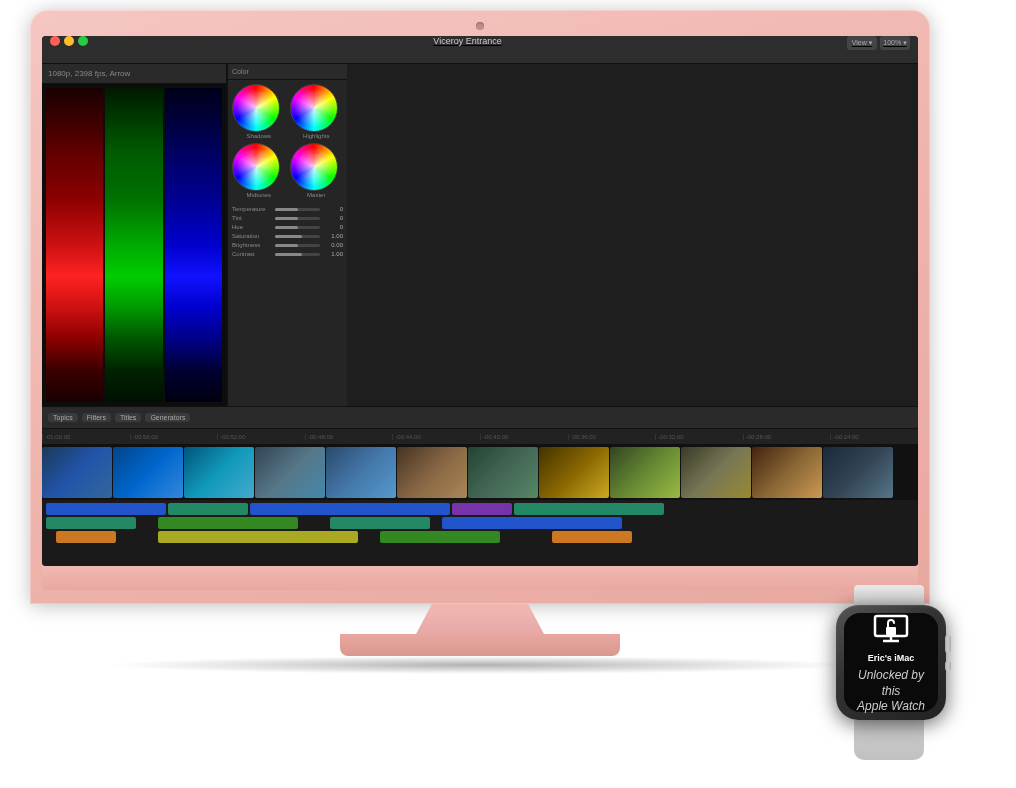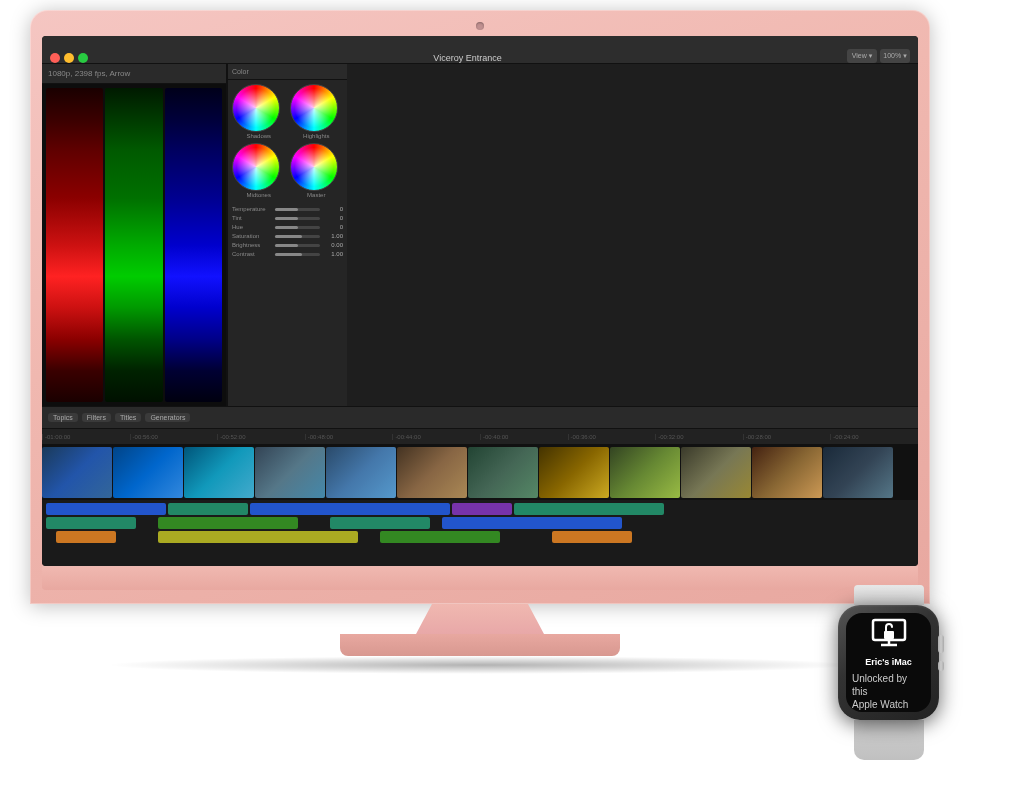--- a/index.html
+++ b/index.html
@@ -74,25 +74,26 @@
       background: #1e1e1e;
       display: flex;
       flex-direction: column;
     }
 
     
     .fcp-toolbar {
       background: #2d2d2d;
       height: 28px;
       display: flex;
-      align-items: flex-end;
+      align-items: flex-start;
       padding: 0 8px;
       gap: 4px;
       border-bottom: 1px solid #111;
       flex-shrink: 0;
+      text-decoration: underline;
     }
 
     .toolbar-btn {
       width: 10px;
       height: 10px;
       border-radius: 50%;
       background: #666;
     }
     .toolbar-btn.red { background: #ff5f57; }
     .toolbar-btn.yellow { background: #ffbd2e; }
@@ -554,21 +555,21 @@
     .watch-band-top {
       width: 70px;
       height: 20px;
       background: linear-gradient(to bottom, #e8e8e8 0%, #d0d0d0 100%);
       margin: 0 auto;
       border-radius: 4px 4px 0 0;
     }
 
     
     .watch-case {
-      width: 101px;
+      width: 110px;
       height: 115px;
       background: linear-gradient(145deg, #555 0%, #333 40%, #222 100%);
       border-radius: 22px;
       margin: 0 auto;
       position: relative;
       box-shadow:
         0 4px 20px rgba(0,0,0,0.6),
         inset 0 1px 2px rgba(255,255,255,0.1);
     }
 
@@ -607,23 +608,25 @@
 
     .watch-title {
       font-size: 9px;
       font-weight: 700;
       color: #ffffff;
       text-align: center;
       line-height: 1.2;
     }
 
     .watch-subtitle {
-      font-size: 10px;
+      font-size: 12px;
       color: #cccccc;
+      text-align: center;
       line-height: 1.3;
+      font-style: italic;
     }
 
     
     .watch-band-bottom {
       width: 70px;
       height: 40px;
       background: linear-gradient(to bottom, #d0d0d0 0%, #c0c0c0 100%);
       margin: 0 auto;
       border-radius: 0 0 10px 10px;
     }

